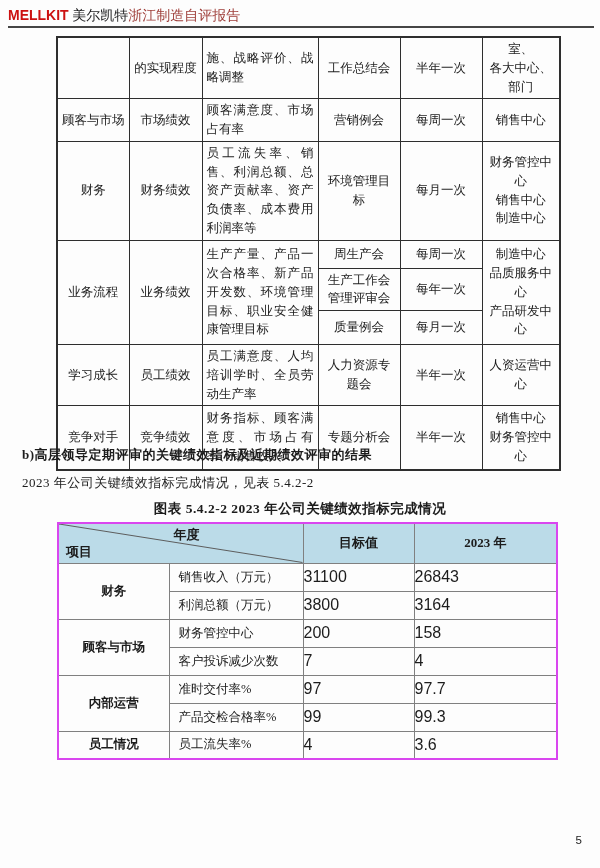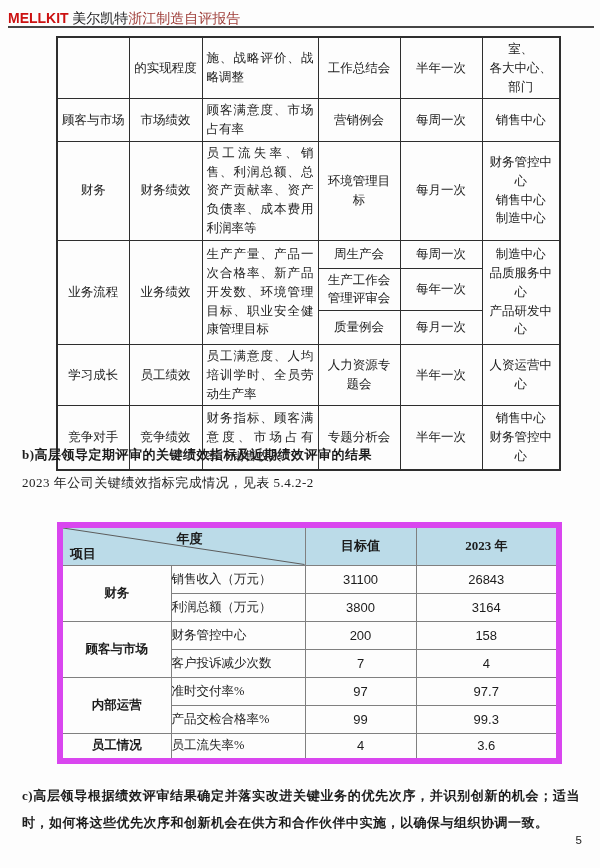--- a/index.html
+++ b/index.html
@@ -10,21 +10,21 @@
     height: 868px;
     margin: 0 auto;
     background: #fdfdfd;
     font-family: "Liberation Serif", "DejaVu Serif", serif;
     color: #1c1c1c;
     overflow: hidden;
   }
   
   .doc-header {
     position: absolute; left: 8px; top: 6px;
-    font-size: 14px; line-height: 24px; white-space: nowrap;
+    font-size: 14px; line-height: 18px; white-space: nowrap;
   }
   .brand { font-family: "Liberation Sans", "DejaVu Sans", sans-serif; font-weight: bold; color: #cc1111; }
   .title-black { color: #1d1d1f; }
   .title-red { color: #9e3d38; }
   .header-rule {
     position: absolute; left: 8px; top: 26px; width: 586px; height: 0;
     border-top: 2px solid #454545;
   }
   
   table { border-collapse: collapse; table-layout: fixed; }
@@ -58,35 +58,35 @@
     position: absolute; left: 22px; top: 474px;
     font-size: 13px; letter-spacing: .5px;
   }
   .chart-caption {
     position: absolute; left: 0; top: 500px; width: 600px;
     text-align: center; font-size: 13.5px; font-weight: bold; letter-spacing: .5px;
   }
   
   .t2 {
     position: absolute; left: 57px; top: 522px; width: 499px;
-    border: 6px solid #d946ef;
+    border: 2px solid #d946ef;
     font-size: 12.5px;
   }
   .t2 th, .t2 td { border: 1px solid #808080; vertical-align: middle; }
   .t2 thead th {
     background: #bbdbe8;
     height: 40px; font-weight: bold; text-align: center; font-size: 13px;
   }
   .t2 tbody td { height: 28px; }
   .t2 .grp { text-align: center; font-weight: bold; }
-  .t2 .ind { text-align: left; }
+  .t2 .ind { text-align: left; padding-left: 9px; }
   .t2 .num {
-    text-align: center;
+    text-align: left;
     font-family: "Liberation Sans", "DejaVu Sans", sans-serif;
-    font-size: 13px;
+    font-size: 16px;
   }
   .diagcell { position: relative; padding: 0; }
   .diagcell svg { position: absolute; inset: 0; width: 100%; height: 100%; display: block; }
   .diag-top    { position: absolute; left: 47%; top: 2px;  font-weight: bold; }
   .diag-bottom { position: absolute; left: 7px;  bottom: 2px; font-weight: bold; }
   
   .sec-c {
     position: absolute; left: 22px; top: 782px; width: 558px;
     font-size: 13px; font-weight: bold; line-height: 27px;
     text-align: justify; text-justify: inter-character; letter-spacing: .5px;
@@ -179,20 +179,21 @@
         <td class="c">专题分析会</td>
         <td class="c">半年一次</td>
         <td class="c preline">销售中心
 财务管控中心</td>
       </tr>
     </tbody>
   </table>
 
   <div class="sec-b-heading">b)高层领导定期评审的关键绩效指标及近期绩效评审的结果</div>
   <div class="sec-b-line">2023 年公司关键绩效指标完成情况，见表 5.4.2-2</div>
+  <div class="chart-caption">图表 5.4.2-2 2023 年公司关键绩效指标完成情况</div>
 
   <table class="t2">
     <colgroup>
       <col style="width:111px">
         <col style="width:134px">
         <col style="width:111px">
         <col style="width:143px">
     </colgroup>
     <thead>
       <tr>
@@ -243,17 +244,16 @@
       </tr>
       <tr>
         <td class="grp">员工情况</td>
         <td class="ind">员工流失率%</td>
         <td class="num">4</td>
         <td class="num">3.6</td>
       </tr>
     </tbody>
   </table>
 
-  <div class="sec-c">c)高层领导根据绩效评审结果确定并落实改进关键业务的优先次序，并识别创新的机会；适当时，如何将这些优先次序和创新机会在供方和合作伙伴中实施，以确保与组织协调一致。</div>
 
   <div class="page-number">5</div>
 
 </div>
 
 </body></html>

